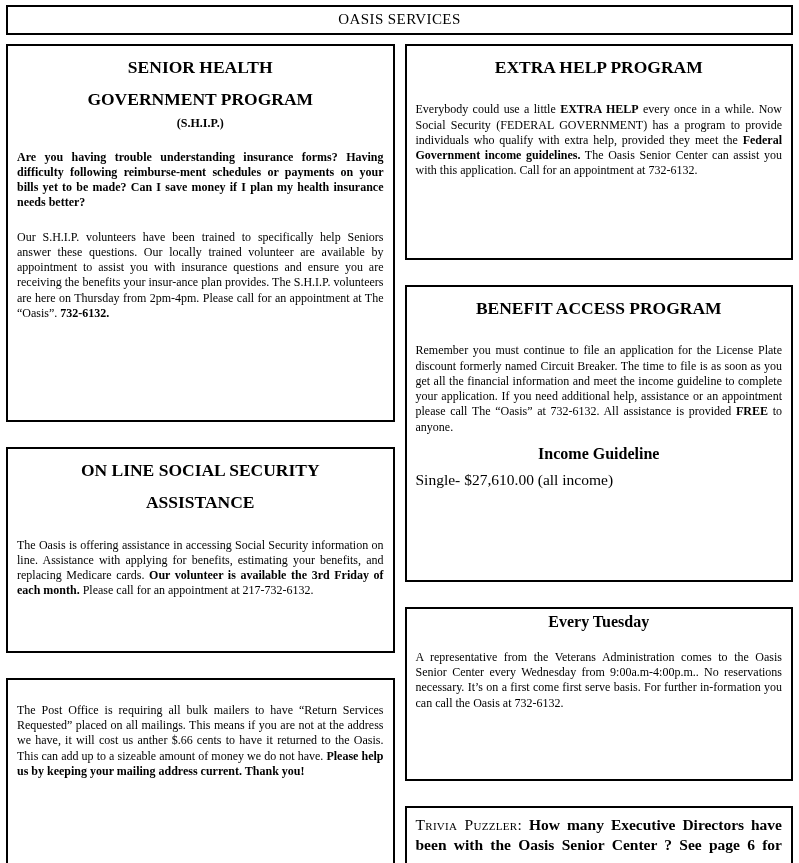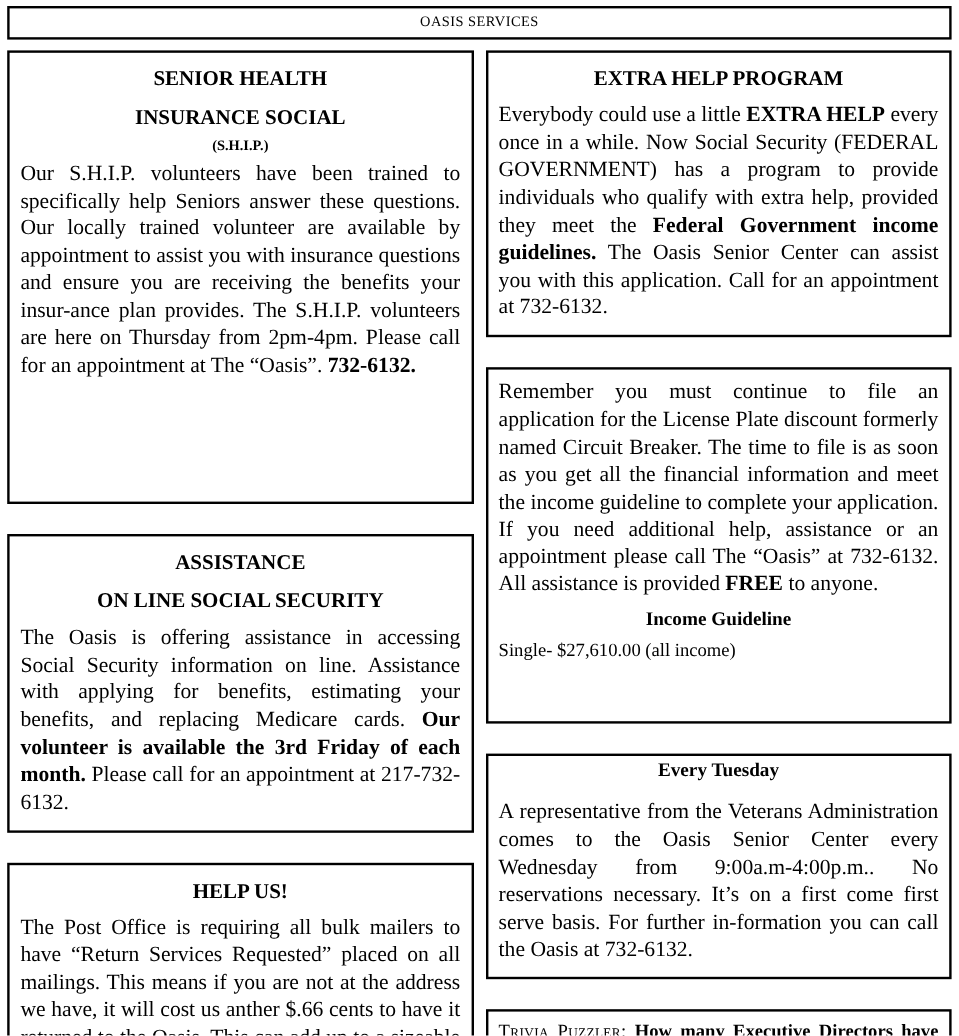--- a/index.html
+++ b/index.html
@@ -8,21 +8,21 @@
     width: 799px; height: 863px;
     font-family: "Liberation Serif", serif;
     color: #000;
     overflow: hidden;
   }
   .page { padding: 5px 6px 6px; }
 
   .masthead {
     border: 2px solid #000;
     text-align: center;
-    font-size: 12px;
+    font-size: 15px;
     letter-spacing: 0.4px;
     padding: 4px 0 5px;
     margin-bottom: 9px;
   }
 
   .columns { display: flex; gap: 10px; align-items: flex-start; }
   .col { flex: 1; display: flex; flex-direction: column; gap: 25px; min-width: 0; }
 
   .box { border: 2px solid #000; padding: 4px 9px 8px; background: #fff; }
 
@@ -37,23 +37,23 @@
 
   .subtitle {
     text-align: center;
     font-weight: bold;
     font-size: 12px;
     margin: 0 0 4px;
   }
 
   .para {
     text-align: justify;
-    font-size: 18px;
+    font-size: 12px;
     line-height: 1.27;
-    margin: 3px 0 4px;
+    margin: 19px 0 4px;
   }
   .para b { font-weight: bold; }
 
   .center-head { text-align: center; font-weight: bold; font-size: 16px; margin: 10px 0 2px; }
   .center-line { text-align: left; font-size: 15.5px; margin: 8px 0; }
 
   .trivia-para { text-align: justify; font-size: 15.5px; line-height: 1.3; margin: 3px 0; }
   .trivia-label { font-variant: small-caps; letter-spacing: 0.3px; }
   .trivia-para b { font-weight: bold; }
 
@@ -75,53 +75,54 @@
     <span>OASIS SERVICES</span>
   </div>
 
   <div class="columns">
 
     <div class="col">
 
       <section class="box h-ship">
         <h2 class="title">
           <span class="tline">SENIOR HEALTH</span>
-          <span class="tline">INSURANCE SOCIAL</span>
+          <span class="tline">GOVERNMENT PROGRAM</span>
         </h2>
         <div class="subtitle">(S.H.I.P.)</div>
+        <p class="para"><b>Are you having trouble understanding insurance forms?  Having difficulty following reimburse-ment schedules or payments on your bills yet to be made?  Can I save money if I plan my health insurance needs better?</b></p>
         <p class="para"><span>Our S.H.I.P. volunteers have been trained to specifically help Seniors answer these questions. Our locally trained volunteer are available by appointment to assist you with insurance questions and ensure you are receiving the benefits your insur-ance plan provides.  The S.H.I.P.  volunteers are here on Thursday from 2pm-4pm.  Please call for an appointment at The “Oasis”.  </span><b>732-6132.</b></p>
       </section>
 
       <section class="box h-ssa">
         <h2 class="title">
+          <span class="tline">ON LINE SOCIAL SECURITY</span>
           <span class="tline">ASSISTANCE</span>
-          <span class="tline">ON LINE SOCIAL SECURITY</span>
         </h2>
         <p class="para"><span>The Oasis is offering assistance in accessing Social Security information on line. Assistance with applying for benefits, estimating your benefits, and replacing Medicare cards.  </span><b>Our volunteer is available the 3rd Friday of each month.</b><span>  Please call for an appointment at 217-732-6132.</span></p>
       </section>
 
       <section class="box h-help">
-        <h2 class="title">
-          <span class="tline">HELP US!</span>
-        </h2>
         <p class="para"><span>The Post Office is requiring all bulk mailers to have “Return Services Requested” placed on all mailings. This means if you are not at the address we have, it will cost us anther $.66 cents to have it returned to the Oasis.  This can add up to a sizeable amount of money we do not have.  </span><b>Please help us by keeping your mailing address current.  Thank you!</b></p>
       </section>
 
     </div>
 
     <div class="col">
 
       <section class="box h-extra">
         <h2 class="title">
           <span class="tline">EXTRA HELP PROGRAM</span>
         </h2>
         <p class="para"><span>Everybody could use a little </span><b>EXTRA HELP</b><span> every once in a while.  Now Social Security (FEDERAL GOVERNMENT) has a program to provide individuals who qualify with extra help, provided they meet the </span><b>Federal Government income guidelines.</b><span>  The Oasis Senior Center can assist you with this application.  Call for an appointment at 732-6132.</span></p>
       </section>
 
       <section class="box h-benefit">
+        <h2 class="title">
+          <span class="tline">BENEFIT ACCESS PROGRAM</span>
+        </h2>
         <p class="para"><span>Remember you must continue to file an application for the License Plate discount formerly named Circuit Breaker.  The time to file is as soon as you get all the financial information and meet the income guideline to complete your application.  If you need additional help, assistance or an appointment please call The “Oasis” at 732-6132.  All  assistance is provided </span><b>FREE</b><span> to anyone.</span></p>
         <div class="center-head">Income Guideline</div>
         <div class="center-line">Single- $27,610.00 (all income)</div>
       </section>
 
       <section class="box h-vets">
         <div class="center-head" style="margin:0 0 13px;">Every Tuesday</div>
         <p class="para"><span>A representative from the Veterans Administration comes to the  Oasis Senior Center every Wednesday from 9:00a.m-4:00p.m..  No  reservations necessary. It’s on a first come first serve basis.  For further in-formation you can call the Oasis at 732-6132.</span></p>
       </section>
 

